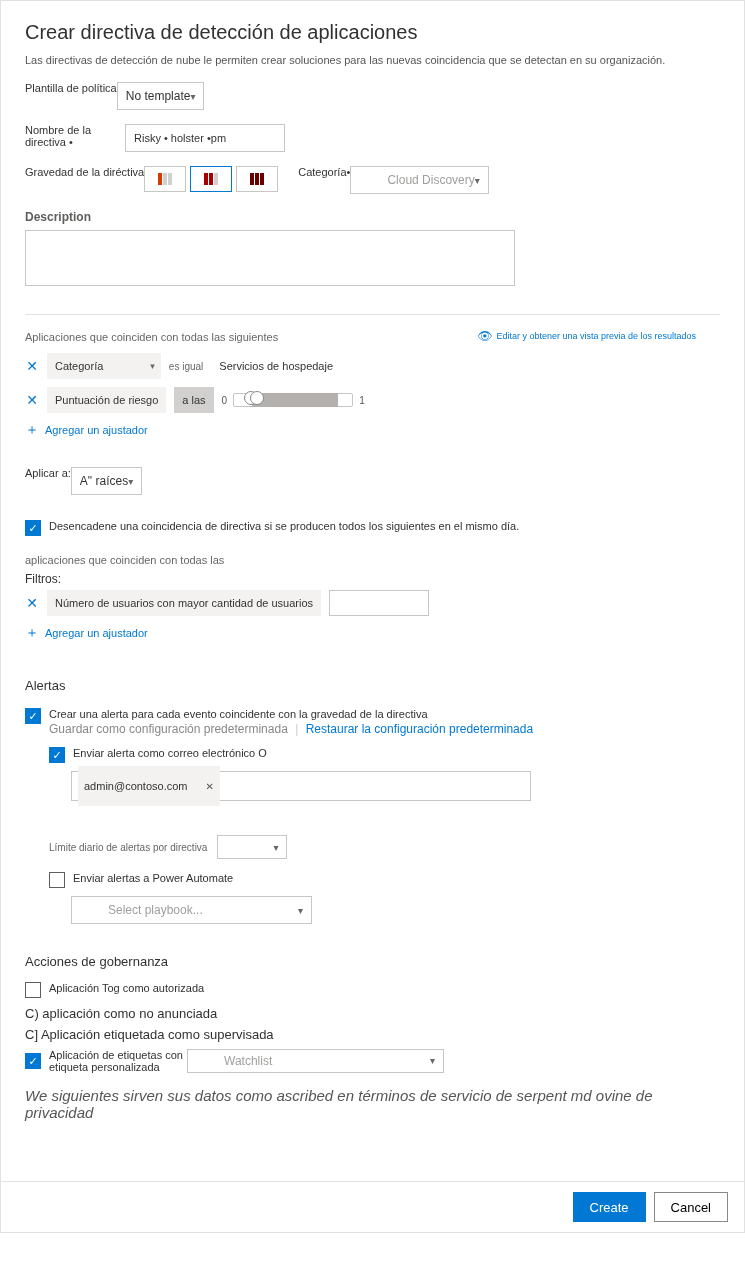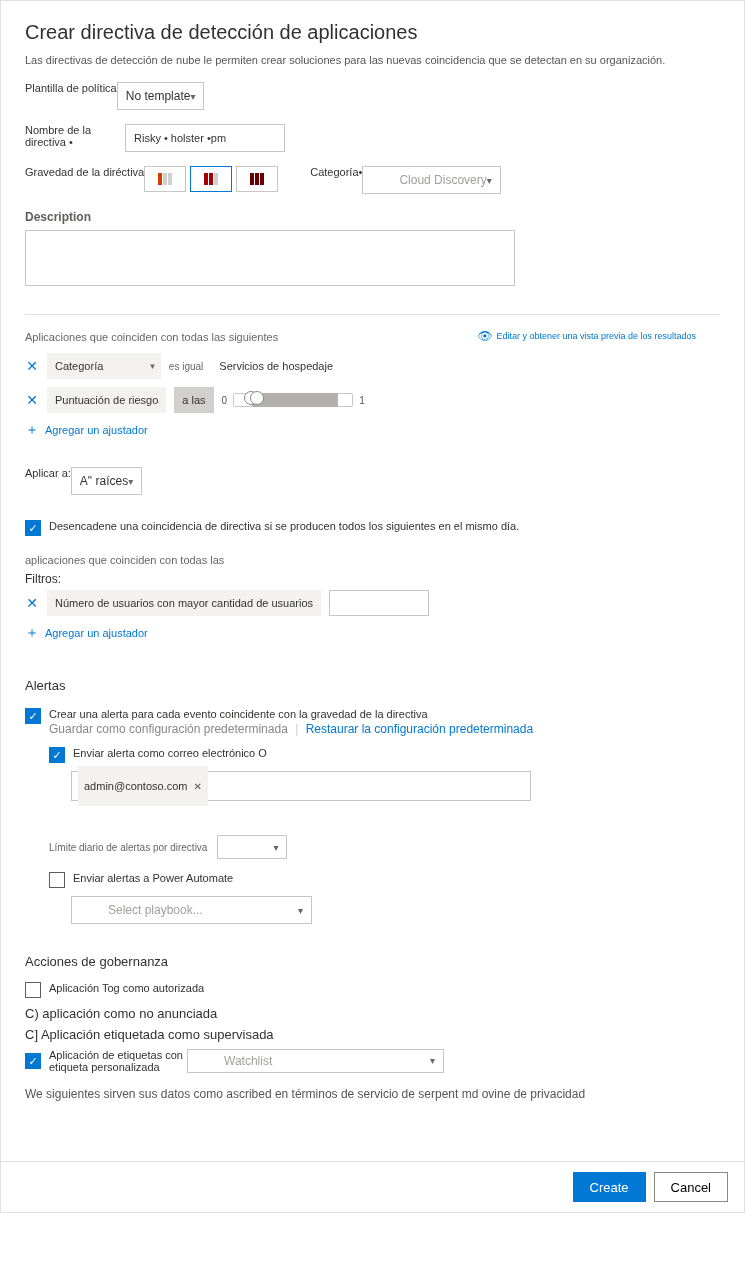--- a/index.html
+++ b/index.html
@@ -8,21 +8,21 @@
   h1 { font-size: 20px; font-weight: 400; margin-bottom: 10px; }
   .subtitle { font-size: 11px; color: #555; margin-bottom: 16px; }
   .label { font-size: 11px; color: #333; margin-bottom: 4px; display: block; }
   .section-label { font-size: 11px; color: #666; margin-top: 18px; margin-bottom: 4px; }
   .small-text { font-size: 10px; color: #666; }
   .dropdown { border:1px solid #c8c6c4; background:#fff; height:28px; display:flex; align-items:center; justify-content:space-between; padding:0 8px; font-size:12px; color:#333; cursor:pointer; }
   .dropdown.muted { color:#a19f9d;padding-left:36px; }
   .dropdown .chev { font-size:10px; color:#666; }
   .input { border:1px solid #c8c6c4; background:#fff; height:28px; padding:0 8px; font-size:11px; color:#333; }
   textarea.input { height:56px; resize:none; width:490px; }
-  .row { display:flex; gap:32px; align-items:flex-start; }
+  .row { display:flex; gap:20px; align-items:flex-start; }
   .field { display:flex; }
   hr.rule { border:none; border-top:1px solid #e1e1e1; margin:24px 0 16px 0; }
   .sev-group { display:flex; gap:4px; }
   .sev-btn { width:42px; height:26px; border:1px solid #c8c6c4; background:#fff; display:flex; align-items:center; justify-content:center; gap:1px; cursor:pointer; }
   .sev-btn.selected { border:1px solid #0078d4; }
   .bar { width:4px; height:12px; background:#d2d0ce; }
   .bar.o { background:#d83b01; }
   .bar.r { background:#a80000; }
   .bar.dr { background:#680000; }
   .filter-row { display:flex; align-items:center; gap:8px; margin-bottom:8px; font-size:11px; }
@@ -37,37 +37,37 @@
   .slider-track { position:relative; width:120px; height:14px; background:#fff; border:1px solid #c8c6c4; border-radius:2px; }
   .slider-fill { position:absolute; left:18px; top:-1px; height:14px; width:86px; background:#b3b0ad; border-radius:1px; }
   .slider-thumbs { position:absolute; left:10px; top:-3px; width:18px; height:18px; }
   .thumb { position:absolute; width:14px; height:14px; background:#fff; border:1px solid #888; border-radius:50%; }
   .thumb.t2 { left:6px; }
   .checkbox-row { display:flex; align-items:flex-start; gap:8px; font-size:11px; margin-bottom:8px; }
   .checkbox, .checkbox-sm { flex-shrink:0; width:16px; height:16px; border:1px solid #605e5c; background:#fff; display:inline-flex; align-items:center; justify-content:center; font-size:11px; color:#fff; cursor:pointer; margin-top:1px; }
   .checkbox.checked { background:#0078d4; border-color:#0078d4; }
   .cktext { padding-top:1px; }
   .tag-box { border:1px solid #c8c6c4; padding:6px; width:460px; height:30px; display:flex; align-items:center; }
-  .tag { background:#f3f2f1; padding:14px 6px; font-size:11px; color:#333; display:inline-flex; align-items:center; gap:6px;text-align:right; }
+  .tag { background:#f3f2f1; padding:14px 6px; font-size:11px; color:#333; display:inline-flex; align-items:center; gap:18px;text-align:right; }
   .tag .tx { font-size:10px; color:#555; cursor:pointer; }
   .preview-link { position:absolute; right:24px; font-size:9px; color:#0078d4; display:flex; align-items:center; gap:4px; cursor:pointer; }
   .eye { font-size:12px; }
   .heading2 { font-size:12px; font-weight:600; color:#605e5c; margin:10px 0 6px 0; }
   .c-line { font-size:13px; margin:6px 0; }
   .footer { border-top:1px solid #e1e1e1; padding:10px 16px; display:flex; justify-content:flex-end; gap:8px; background:#fff; }
   .btn { height:30px; padding:0 16px; font-size:13px; border:1px solid #8a8886; background:#fff; cursor:pointer; }
   .btn.primary { background:#0078d4; border-color:#0078d4; color:#fff; }
   .indent1 { margin-left:24px; }
   .indent2 { margin-left:46px; }
   .subline { font-size:12px; color:#888; margin-top:2px; }
   .subline .sep { margin:0 4px; color:#ccc; }
   .subline .link { color:#0078d4; cursor:pointer; }
   .filters-head { font-size:12px; margin:6px 0 4px 0; }
   .input-border-lite { border:1px solid #c8c6c4; height:26px; width:100px; }
-  .policy-note { font-size:12px; color:#555; margin-top:14px; }
+  .policy-note { font-size:15px; color:#555; margin-top:14px;font-style:italic; }
 </style>
 </head>
 <body>
 
 <div class="page">
   <h1>Crear directiva de detección de aplicaciones</h1>
   <div class="subtitle">Las directivas de detección de nube le permiten crear soluciones para las nuevas coincidencia que se detectan en su organización.</div>
 
   <div class="field" style="width:260px;">
     <span class="label">Plantilla de política</span>

